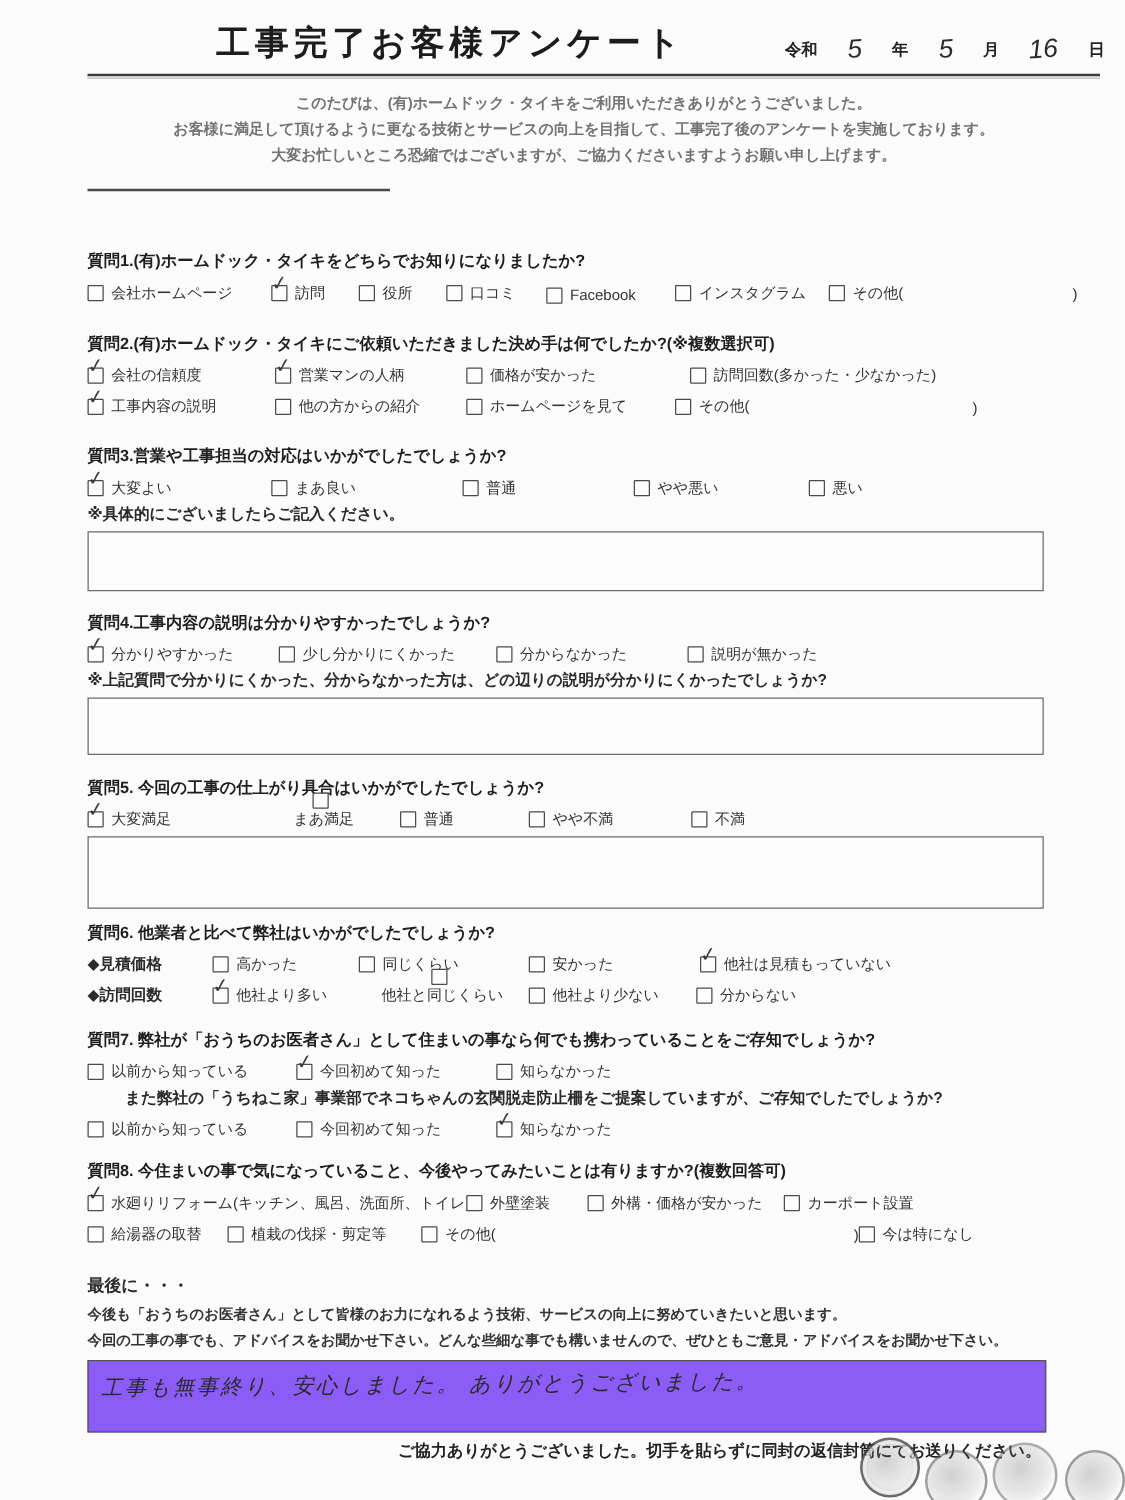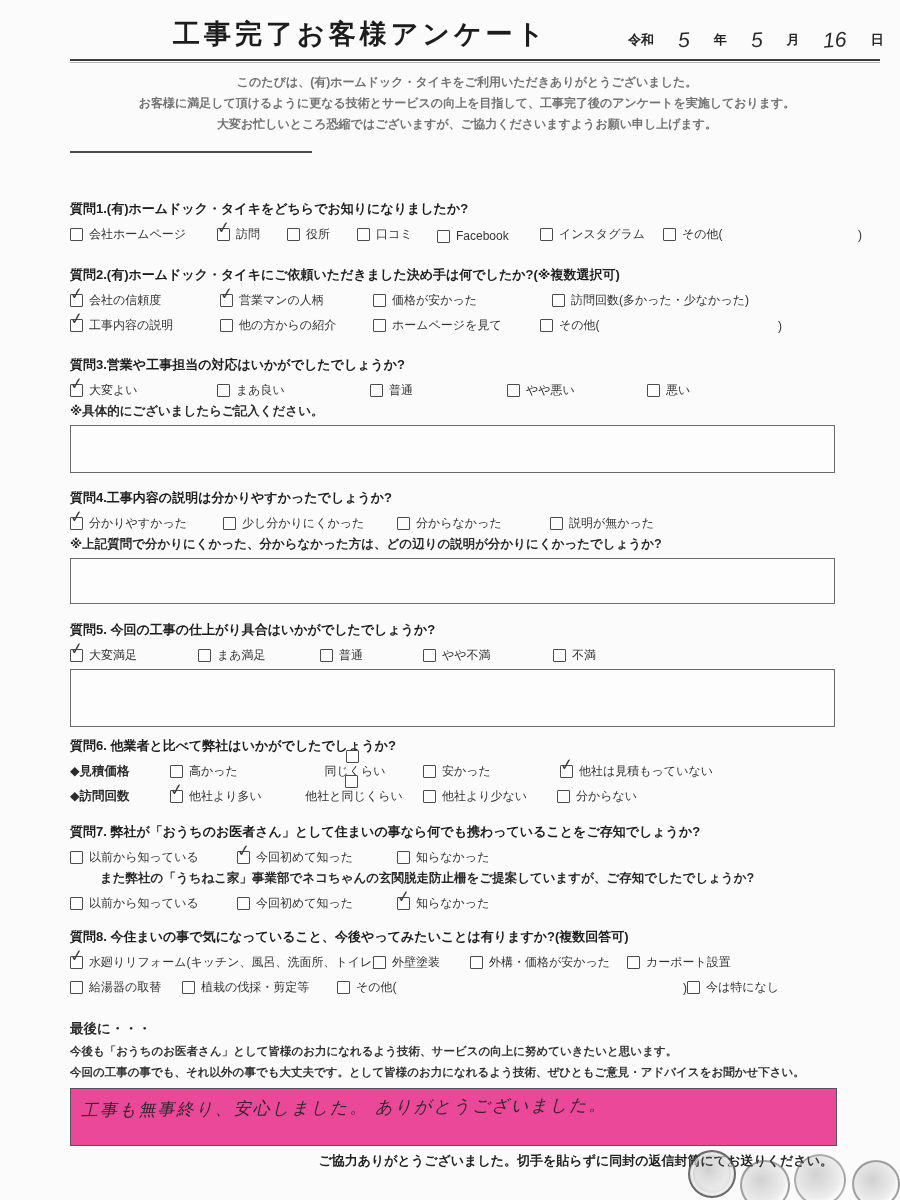--- a/index.html
+++ b/index.html
@@ -39,21 +39,21 @@
       margin-right:6px;flex:0 0 auto;background:#fdfdfd;}
   .check{position:absolute;left:-1px;top:-9px;font-style:normal;font-size:16px;font-weight:bold;
          color:#3a3a3a;transform:rotate(-8deg);line-height:1;}
   .qnote{margin-top:4px;font-size:12.5px;font-weight:bold;color:#2a2a2a;white-space:nowrap;}
   .qnote.indent{padding-left:30px;}
   .abox{margin-top:5px;width:763px;border:1.5px solid #6b6b6b;background:#fdfdfd;}
   
   .closing{position:absolute;left:70px;top:1020px;width:792px;}
   .chead{font-size:13.5px;font-weight:bold;}
   .cline{font-size:11.5px;font-weight:600;color:#333;margin-top:6px;white-space:nowrap;}
-  .cbox{margin-top:8px;width:745px;height:44px;border:1.5px solid #555;background:#ec4899;
+  .cbox{margin-top:8px;width:745px;height:44px;border:1.5px solid #555;background:#8b5cf6;
         padding:6px 10px;box-sizing:content-box;}
   .cbox .hwtext{font-size:17px;letter-spacing:2px;transform:rotate(-0.6deg);}
   .thanks{margin-top:6px;width:763px;text-align:right;font-size:13px;font-weight:bold;color:#222;}
   
   .stamp{position:absolute;border-radius:50%;border:2px solid rgba(90,90,90,.55);
          background:radial-gradient(circle at 42% 40%, rgba(110,110,110,.3), rgba(150,150,150,.14) 58%, transparent 72%);}
   .s1{left:688px;top:1150px;width:44px;height:44px;border-color:rgba(60,60,60,.75);
       box-shadow:inset 0 0 0 3px rgba(255,255,255,.6), inset 0 0 6px rgba(60,60,60,.6);}
   .s2{left:740px;top:1160px;width:46px;height:46px;}
   .s3{left:794px;top:1154px;width:48px;height:48px;border-color:rgba(100,100,100,.5);}
@@ -228,21 +228,21 @@
       </div>
       <div class="qblock" style="top: 621px;">
         <div class="qtitle">質問5. 今回の工事の仕上がり具合はいかがでしたでしょうか?</div>
         <div class="orow">
           <label class="opt" style="width: 128px;">
             <span class="cb">
               <i class="check">✓</i>
             </span>
             <span class="opt-label">大変満足</span>
           </label>
-          <label class="opt" style="width: 122px;">
+          <label class="opt" style="width: 122px; flex-direction: column;">
             <span class="cb"></span>
             <span class="opt-label">まあ満足</span>
           </label>
           <label class="opt" style="width: 103px;">
             <span class="cb"></span>
             <span class="opt-label">普通</span>
           </label>
           <label class="opt" style="width: 130px;">
             <span class="cb"></span>
             <span class="opt-label">やや不満</span>
@@ -255,21 +255,21 @@
         <div class="abox" style="height: 56px;"></div>
       </div>
       <div class="qblock" style="top: 737px;">
         <div class="qtitle">質問6. 他業者と比べて弊社はいかがでしたでしょうか?</div>
         <div class="orow">
           <span class="prefix">◆見積価格</span>
           <label class="opt" style="width: 117px;">
             <span class="cb"></span>
             <span class="opt-label">高かった</span>
           </label>
-          <label class="opt" style="width: 136px; flex-direction: column;">
+          <label class="opt" style="width: 136px;">
             <span class="cb"></span>
             <span class="opt-label">同じくらい</span>
           </label>
           <label class="opt" style="width: 137px;">
             <span class="cb"></span>
             <span class="opt-label">安かった</span>
           </label>
           <label class="opt" style="margin-right: 26px;">
             <span class="cb">
               <i class="check">✓</i>
@@ -376,21 +376,21 @@
             <span class="cb"></span>
             <span class="opt-label">今は特になし</span>
           </label>
         </div>
       </div>
     </div>
 
   <div class="closing">
     <div class="chead">最後に・・・</div>
     <div class="cline">今後も「おうちのお医者さん」として皆様のお力になれるよう技術、サービスの向上に努めていきたいと思います。</div>
-    <div class="cline">今回の工事の事でも、それ以外の事でも大丈夫です。として皆様のお力になれるよう技術、ぜひともご意見・アドバイスをお聞かせ下さい。</div>
+    <div class="cline">今回の工事の事でも、アドバイスをお聞かせ下さい。どんな些細な事でも構いませんので、ぜひともご意見・アドバイスをお聞かせ下さい。</div>
     <div class="cbox">
       <div class="hw hwtext">工事も無事終り、安心しました。 ありがとうございました。</div>
     </div>
     <div class="thanks">ご協力ありがとうございました。切手を貼らずに同封の返信封筒にてお送りください。</div>
   </div>
 
   <div class="stamp s1"></div>
   <div class="stamp s2"></div>
   <div class="stamp s3"></div>
   <div class="stamp s4"></div>

